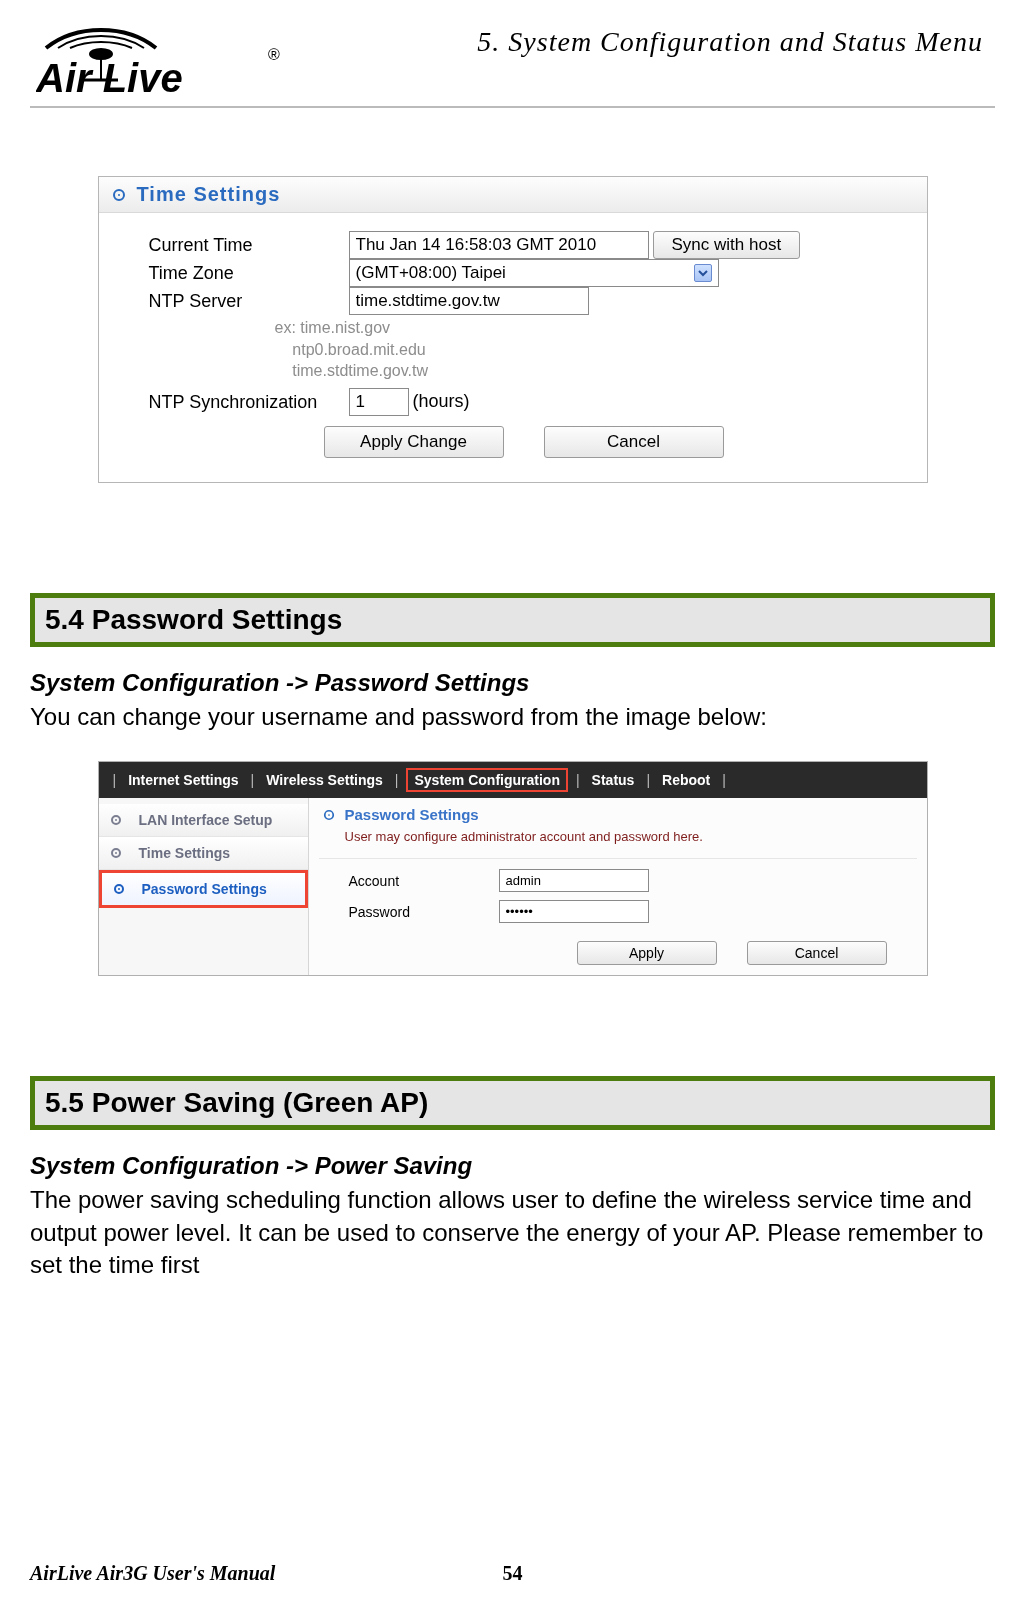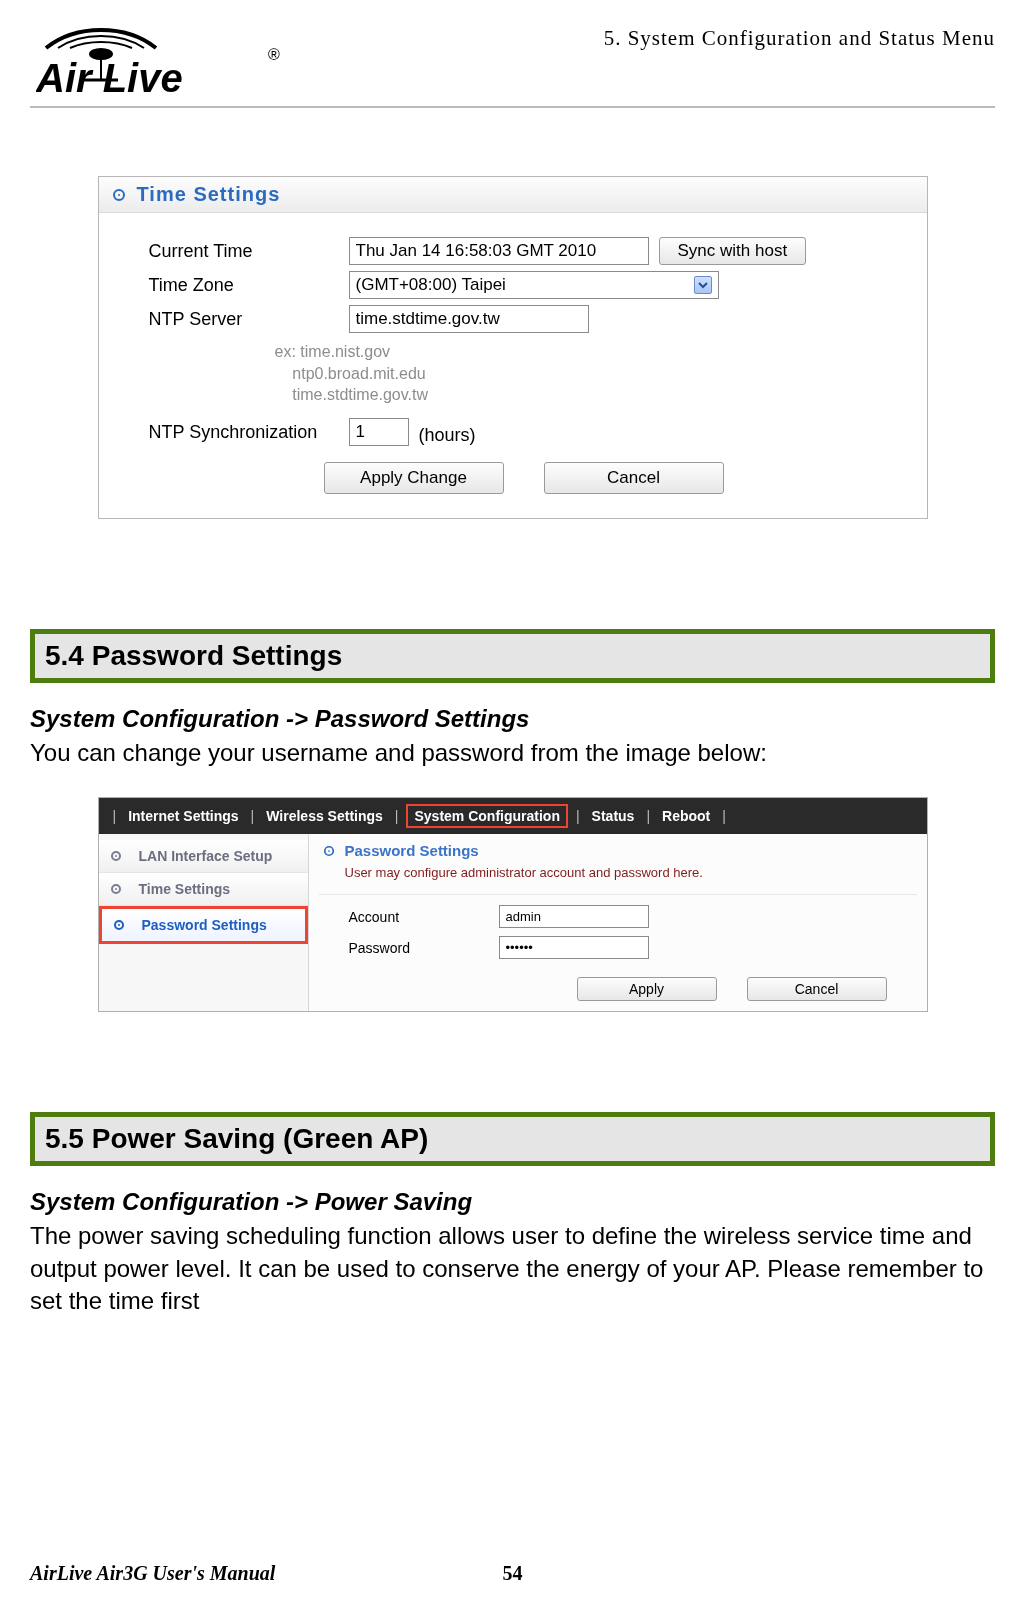--- a/index.html
+++ b/index.html
@@ -23,25 +23,26 @@
     height: 120px;
   }
   .logo {
     position: absolute;
     left: 6px;
     top: -6px;
   }
   .logo svg { display: block; }
   .chapter-hdr {
     position: absolute;
-    right: 0;
+    right: 12px;
     top: 6px;
     font-family: Georgia, "Times New Roman", serif;
-    font-size: 21px;
+    font-size: 28px;
     letter-spacing: 1px;
+    font-style: italic;
   }
   .hr-under-logo {
     position: absolute;
     left: 0; right: 0; top: 86px;
     height: 0;
     border-top: 2px solid #bbb;
   }
 
   
   .shot1 {
@@ -69,23 +70,23 @@
     display: inline-flex; align-items: center; justify-content: center;
   }
   .blue-bullet span {
     width: 12px; height: 12px; border: 2px solid #2a6bc0; border-radius: 50%;
     display: inline-block; position: relative;
   }
   .blue-bullet span::after {
     content: ""; position: absolute; inset: 3px; background: #2a6bc0; border-radius: 50%;
   }
   .shot1-body { padding: 18px 28px 18px 50px; font-size: 18px; }
-  .row { display: flex; align-items: flex-start; margin: 6px 0; }
+  .row { display: flex; align-items: flex-start; margin: 0 0; }
   .row .lab { width: 200px; padding-top: 4px; }
-  .row .fld { flex: 1; display: flex; align-items: flex-end; gap: 10px; flex-wrap: wrap; }
+  .row .fld { flex: 1; display: flex; align-items: center; gap: 4px; flex-wrap: wrap; }
   input[type=text] {
     font-family: Arial, Helvetica, sans-serif;
     font-size: 17px;
     padding: 3px 6px;
     border: 1px solid #8a8a8a;
     background: #fff;
   }
   .btn {
     font-family: Arial, Helvetica, sans-serif;
     font-size: 17px;

